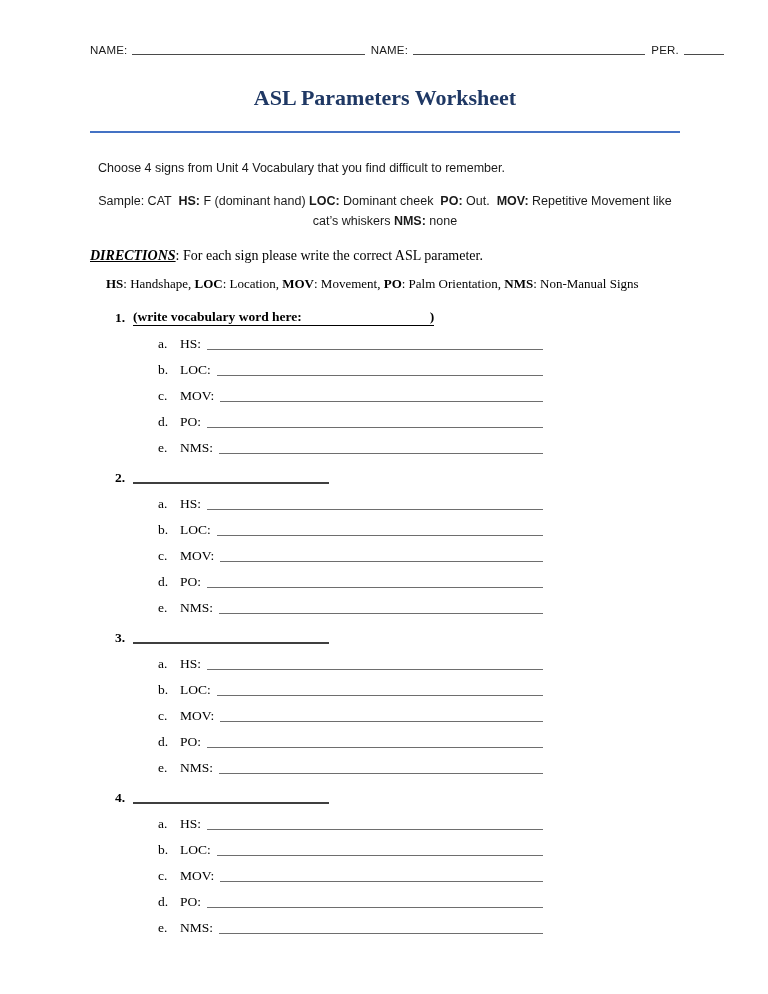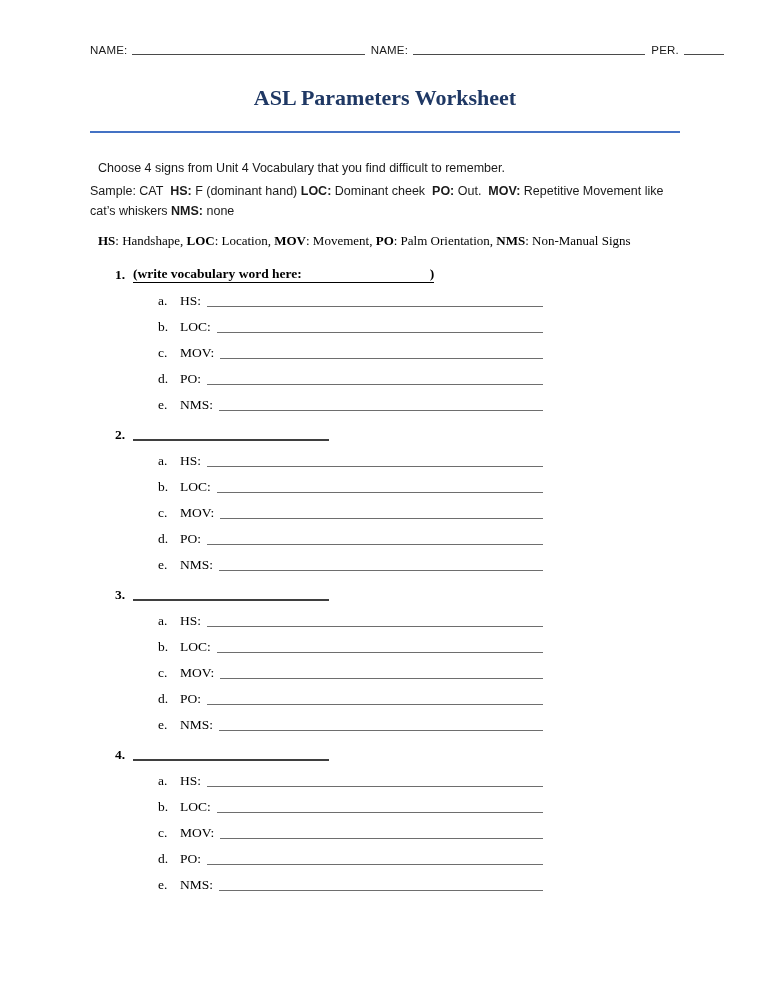--- a/index.html
+++ b/index.html
@@ -114,24 +114,27 @@
     <span class="lbl">PER.</span>
     <span class="hline short"></span>
   </div>
 
   <div class="content">
 
     <div class="title-block" id="title-block" style="color: rgb(31, 56, 100); border-bottom-color: rgb(68, 114, 196);">ASL Parameters Worksheet</div>
 
     <p class="sans intro" style="margin:25px 0 0 8px;">Choose 4 signs from Unit 4 Vocabulary that you find difficult to remember.</p>
 
-    <p class="sans sample" style="margin:3px 0 0 0;"><span>Sample: CAT  </span><span class="b">HS:</span><span> F (dominant hand) </span><span class="b">LOC:</span><span> Dominant cheek  </span><span class="b">PO:</span><span> Out.  </span><span class="b">MOV:</span><span> Repetitive Movement like cat’s whiskers </span><span class="b">NMS:</span><span> none</span></p>
-
-
-    <p class="key" style="margin:12px 0 0 8px;font-family:Liberation Serif, serif;"><span class="b">HS</span><span>: Handshape, </span><span class="b">LOC</span><span>: Location, </span><span class="b">MOV</span><span>: Movement, </span><span class="b">PO</span><span>: Palm Orientation, </span><span class="b">NMS</span><span>: Non-Manual Signs</span></p>
+    <p class="sans sample" style="margin:13px 0 0 0;text-align:center;"><span>Sample: CAT  </span><span class="b">HS:</span><span> F (dominant hand) </span><span class="b">LOC:</span><span> Dominant cheek  </span><span class="b">PO:</span><span> Out.  </span><span class="b">MOV:</span><span> Repetitive Movement like cat’s whiskers </span><span class="b">NMS:</span><span> none</span></p>
+
+    <p class="directions" style="margin:17px 0 0 0;">
+      <span class="dir-label">DIRECTIONS</span><span>: For each sign please write the correct ASL parameter.</span>
+    </p>
+
+    <p class="key" style="margin:12px 0 0 16px;font-family:Liberation Serif, serif;"><span class="b">HS</span><span>: Handshape, </span><span class="b">LOC</span><span>: Location, </span><span class="b">MOV</span><span>: Movement, </span><span class="b">PO</span><span>: Palm Orientation, </span><span class="b">NMS</span><span>: Non-Manual Signs</span></p>
 
     <div class="items">
   <div class="item">
     <div class="item-head">
       <span class="item-num">1.</span>
       <span class="head-underlined">
         <span>(write vocabulary word here:</span>
         <span class="head-gap"></span>
         <span>)</span>
       </span>

